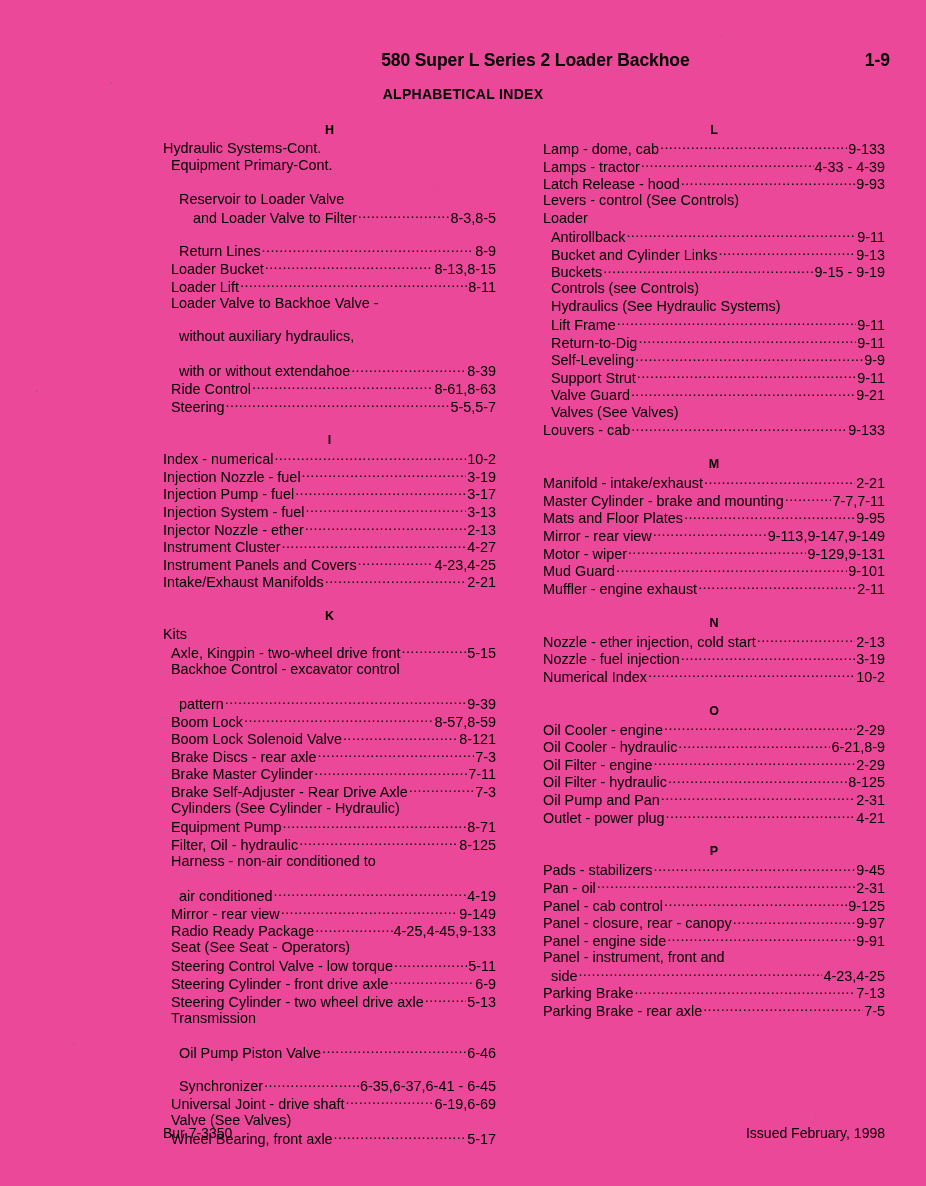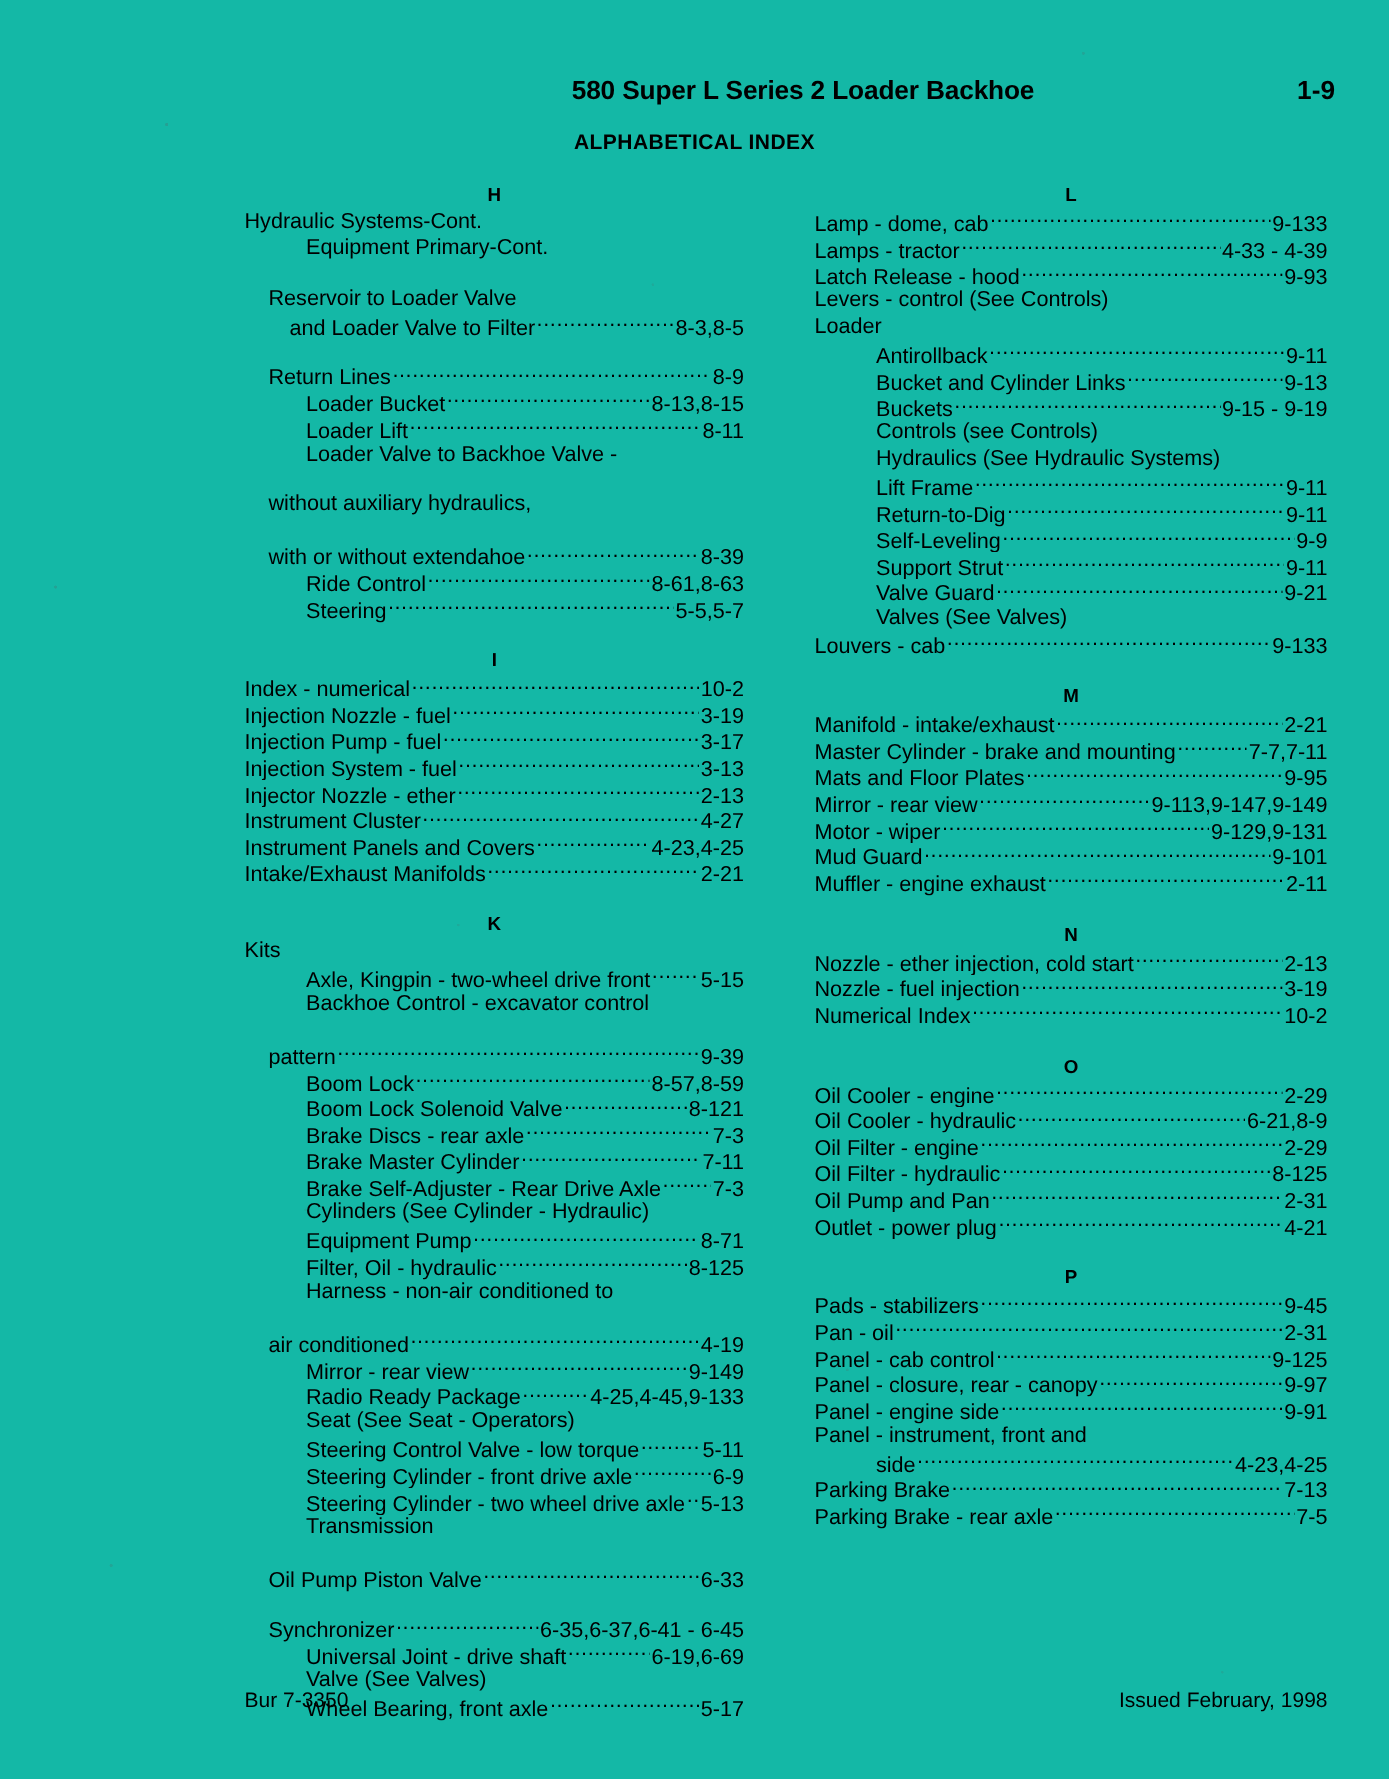--- a/index.html
+++ b/index.html
@@ -8,21 +8,21 @@
     background: #ffffff;
   }
   body {
     font-family: "Liberation Sans", sans-serif;
     color: #000000;
   }
   #page {
     position: relative;
     width: 926px;
     height: 1186px;
-    background: #14b8a6;
+    background: #ec4899;
     overflow: hidden;
   }
   
   #grain {
     position: absolute;
     inset: 0;
     pointer-events: none;
     opacity: .5;
     background-image:
       radial-gradient(circle at 12% 7%,  rgba(90,90,90,.5) 0 .9px, transparent 1.2px),
@@ -109,21 +109,21 @@
     letter-spacing: .4px;
     white-space: nowrap;
     position: absolute;
     left: 0; bottom: 0;
     width: 200%;
   }
   .entry .pages { flex: 0 0 auto; }
 
   
   .ind0 { padding-left: 0px; }
-  .ind1 { padding-left: 8px; margin-left: 33px; }
+  .ind1 { padding-left: 8px; }
   .ind2 { padding-left: 16px; margin-top: 16px; }
   .ind3 { padding-left: 30px; }
 
   
   #footer {
     position: absolute;
     left: 163px; top: 1125px; width: 722px;
     display: flex;
     justify-content: space-between;
     font-size: 14px;
@@ -328,21 +328,21 @@
         <span class="label">Steering Cylinder - two wheel drive axle</span>
         <span class="leader"></span>
         <span class="pages">5-13</span>
       </div>
       <div class="entry ind1 plain">
         <span class="label">Transmission</span>
       </div>
       <div class="entry ind2">
         <span class="label">Oil Pump Piston Valve</span>
         <span class="leader"></span>
-        <span class="pages">6-33</span>
+        <span class="pages">6-46</span>
       </div>
       <div class="entry ind2">
         <span class="label">Synchronizer</span>
         <span class="leader"></span>
         <span class="pages">6-35,6-37,6-41 - 6-45</span>
       </div>
       <div class="entry ind1">
         <span class="label">Universal Joint - drive shaft</span>
         <span class="leader"></span>
         <span class="pages">6-19,6-69</span>

